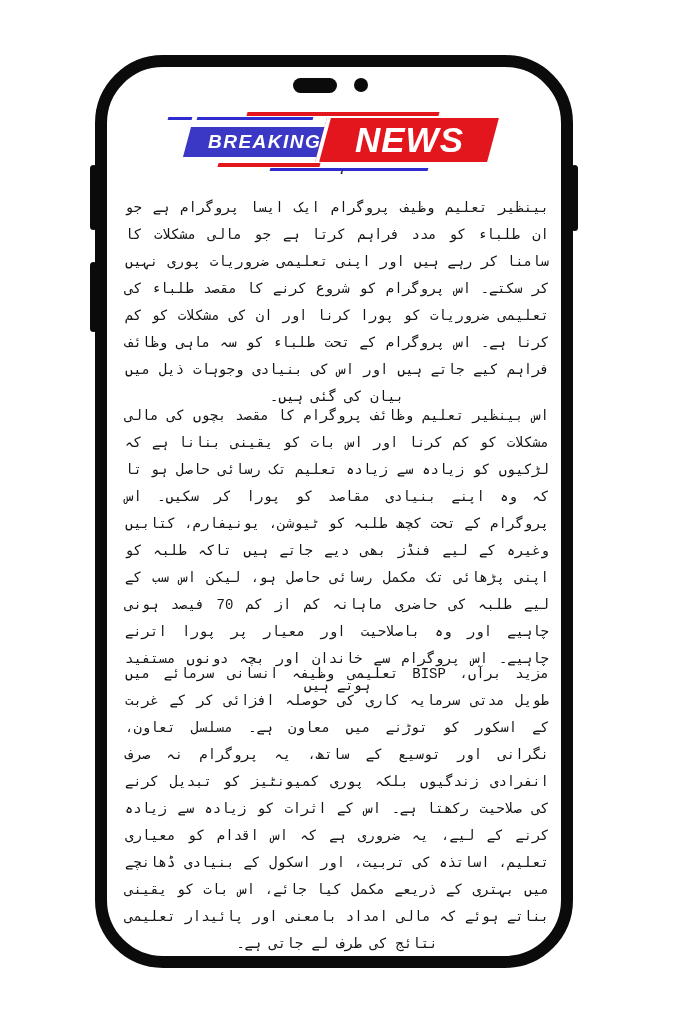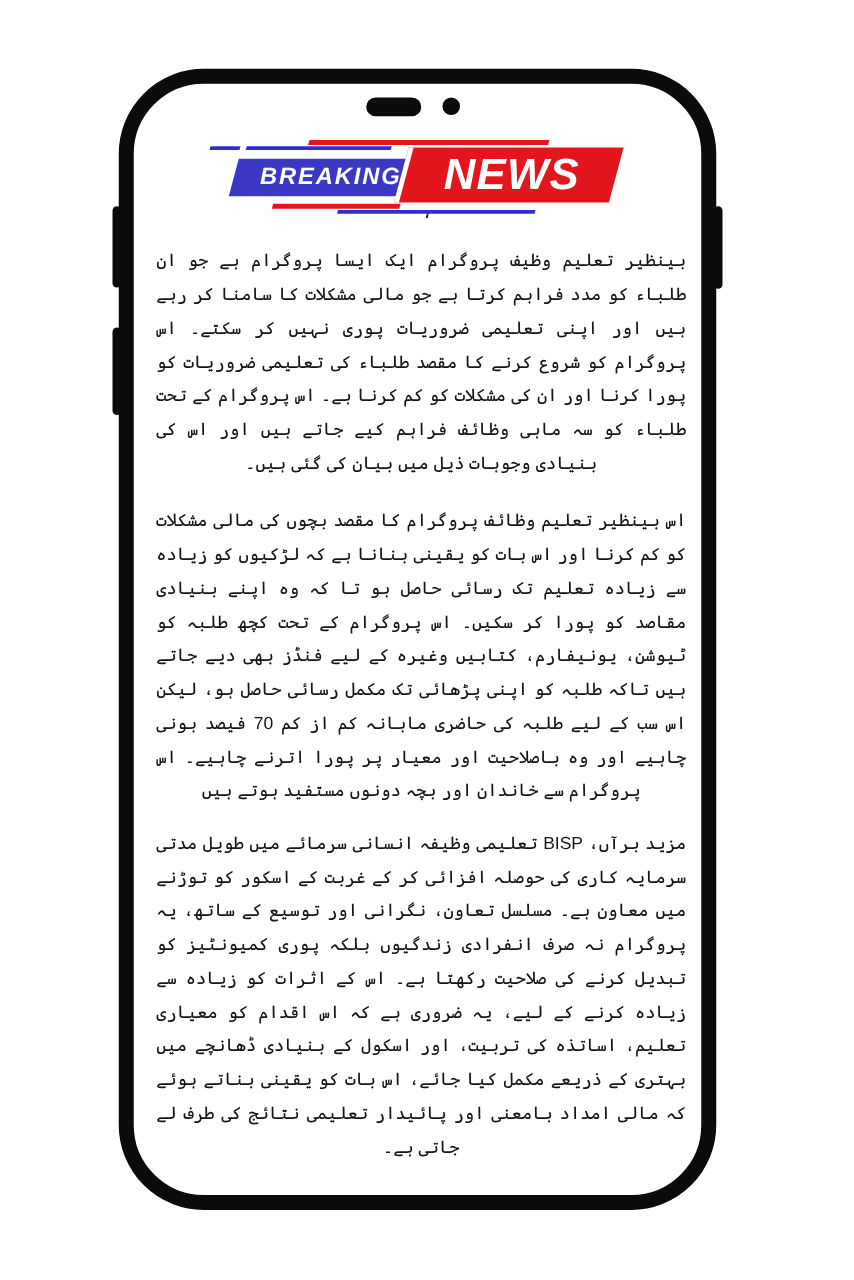--- a/index.html
+++ b/index.html
@@ -85,21 +85,21 @@
   
   .para {
     position: absolute;
     left: 18px;
     width: 424px;
     margin: 0;
     direction: rtl;
     unicode-bidi: embed;
     text-align: justify;
     text-align-last: center;
-    font-family: Liberation Sans, sans-serif;
+    font-family: Liberation Mono, monospace;
     font-size: 14px;
     line-height: 27px;
     color: #151515;
   }
   .p1 { top: 128px; }
   .p2 { top: 336px; }
   .p3 { top: 594px; }
 </style>
 </head>
 <body>

